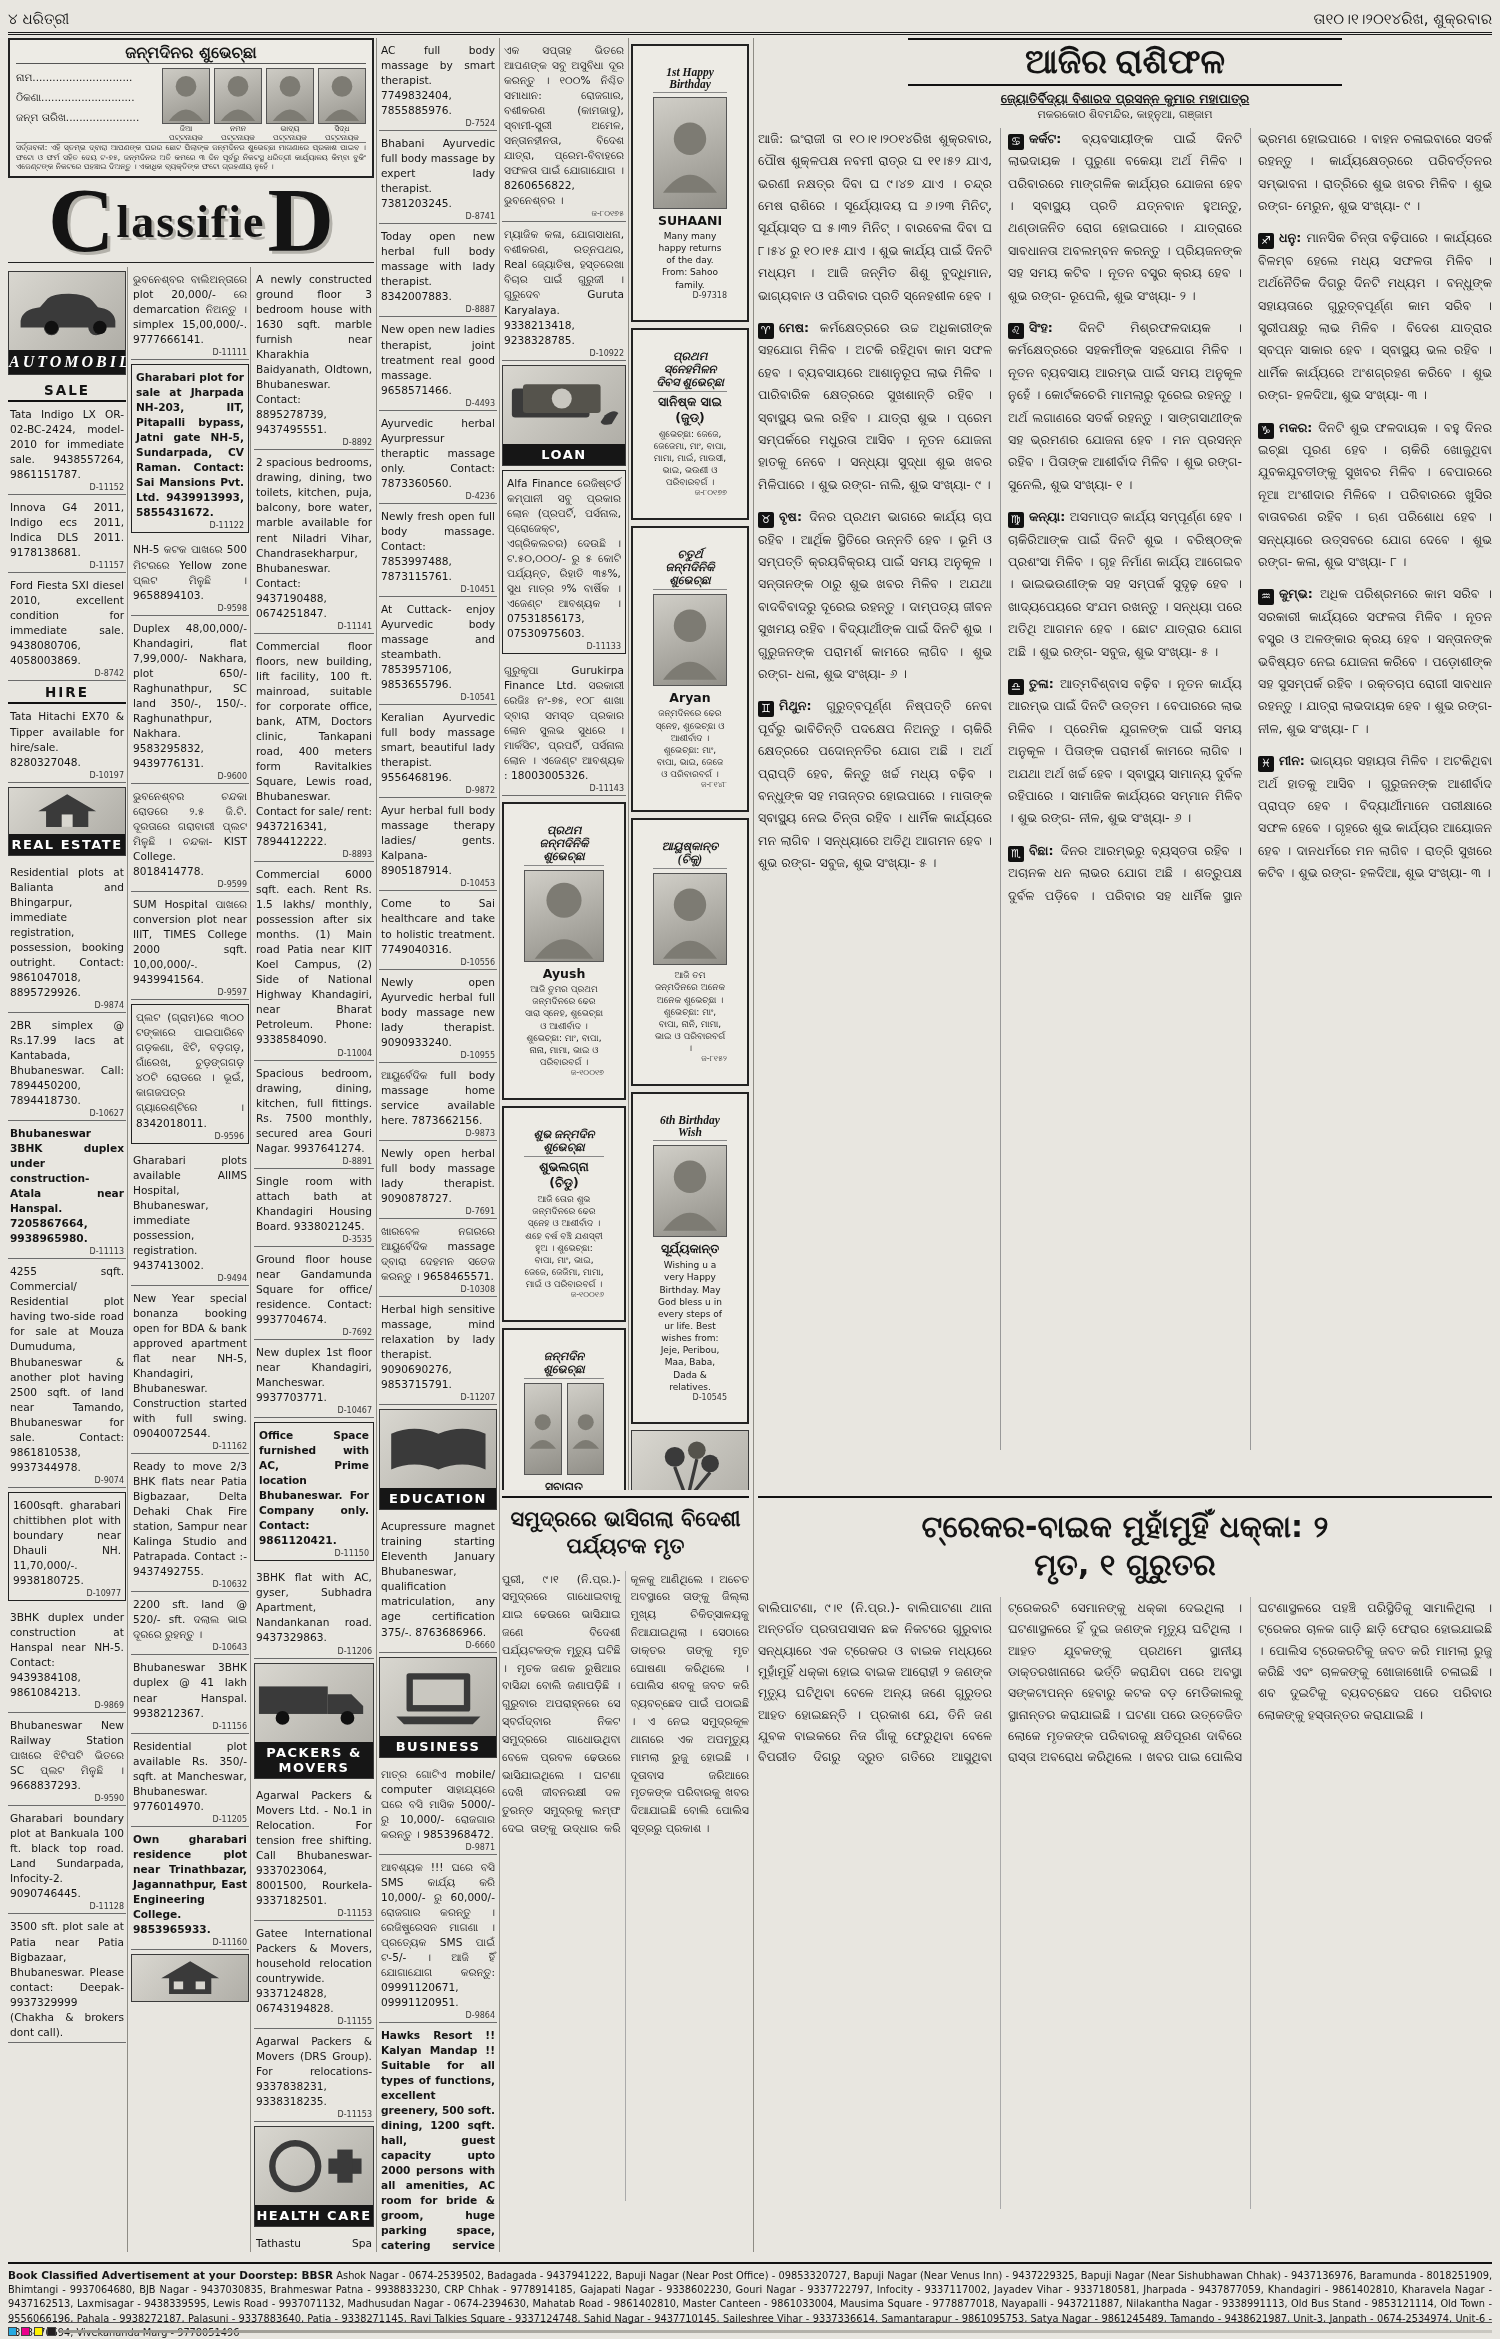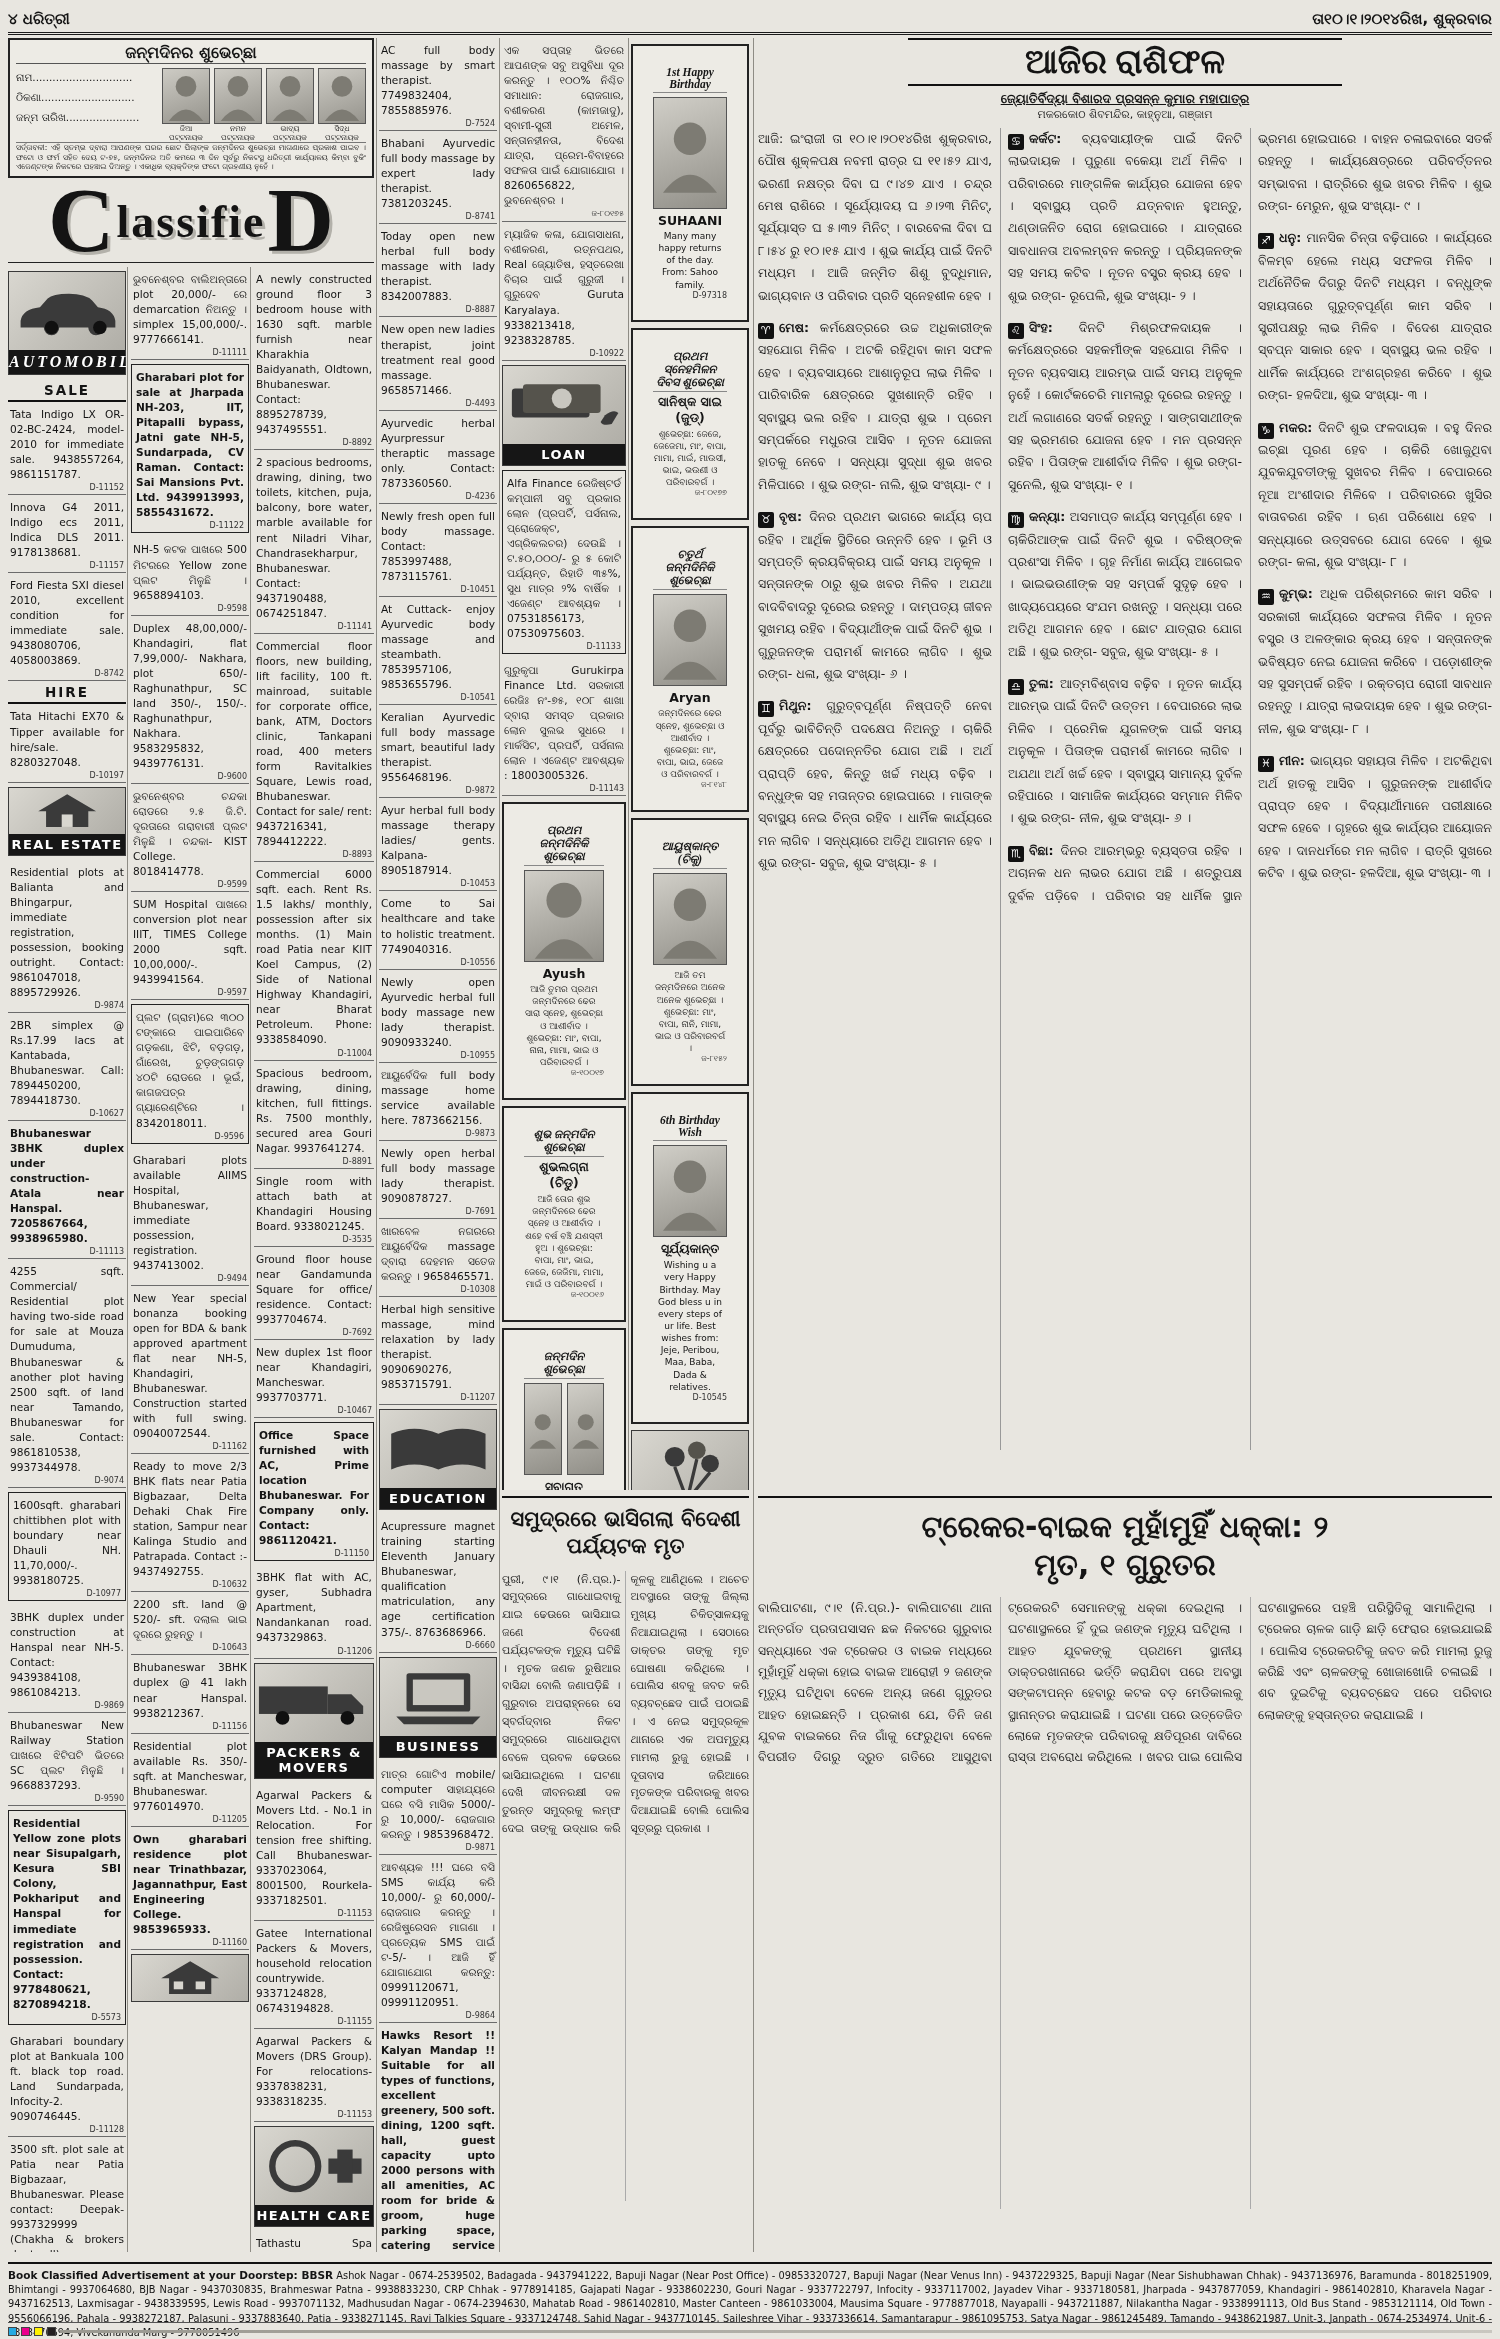--- a/index.html
+++ b/index.html
@@ -2,21 +2,21 @@
 <html><head>
 <meta charset="utf-8">
 <style>
   html,body{margin:0;padding:0;background:#6e6e6e;}
   .page{position:relative;width:1500px;height:2339px;background:#e8e6e0;color:#141414;
         font-family:"DejaVu Sans",sans-serif;overflow:hidden;margin:0 auto;
         box-shadow:0 0 12px rgba(0,0,0,.5);}
   
   .topbar{position:absolute;left:8px;top:6px;width:1484px;height:26px;
           border-bottom:3px double #1a1a1a;display:flex;justify-content:space-between;
-          align-items:center;font-weight:bold;font-size:15px;}
+          align-items:center;font-weight:normal;font-size:15px;}
   
   .bform{position:absolute;left:8px;top:38px;width:366px;height:140px;border:2px solid #222;
          background:#edebe5;padding:3px 6px;box-sizing:border-box;}
   .bform-title{text-align:center;font-weight:bold;font-size:16px;border-bottom:1px solid #555;padding-bottom:1px;}
   .bform-row{display:flex;gap:6px;margin-top:4px;}
   .bform-fields{flex:1;font-size:10.5px;line-height:1.9;}
   .bform-photos{display:flex;gap:4px;}
   .bform-photo{width:48px;text-align:center;}
   .bform-photo .ph{width:48px;height:56px;background:linear-gradient(160deg,#cdcbc4,#96948d);
                    display:flex;align-items:center;justify-content:center;border:1px solid #555;box-sizing:border-box;}
@@ -221,24 +221,20 @@
         <div class="ad-id">D-10977</div>
       </div>
       <div class="ad">
         <div class="ad-text">3BHK duplex under construction at Hanspal near NH-5. Contact: 9439384108, 9861084213.</div>
         <div class="ad-id">D-9869</div>
       </div>
       <div class="ad">
         <div class="ad-text">Bhubaneswar New Railway Station ପାଖରେ ଝିଟିପଟି ଭିତରେ SC ପ୍ଲଟ ମିଳୁଛି । 9668837293.</div>
         <div class="ad-id">D-9590</div>
       </div>
-      <div class="ad bold boxed">
-        <div class="ad-text">Residential Yellow zone plots near Sisupalgarh, Kesura SBI Colony, Pokhariput and Hanspal for immediate registration and possession. Contact: 9778480621, 8270894218.</div>
-        <div class="ad-id">D-5573</div>
-      </div>
       <div class="ad">
         <div class="ad-text">Gharabari boundary plot at Bankuala 100 ft. black top road. Land Sundarpada, Infocity-2. 9090746445.</div>
         <div class="ad-id">D-11128</div>
       </div>
       <div class="ad">
         <div class="ad-text">3500 sft. plot sale at Patia near Patia Bigbazaar, Bhubaneswar. Please contact: Deepak- 9937329999 (Chakha &amp; brokers dont call).</div>
       </div>
     </div>
   <div id="col2" class="col">
       <div class="ad">

